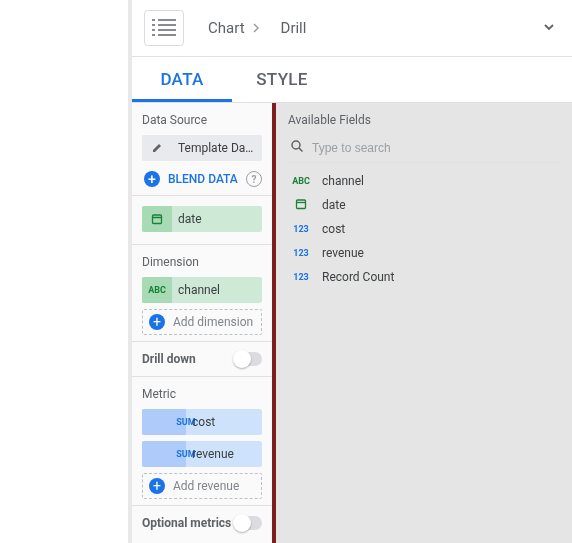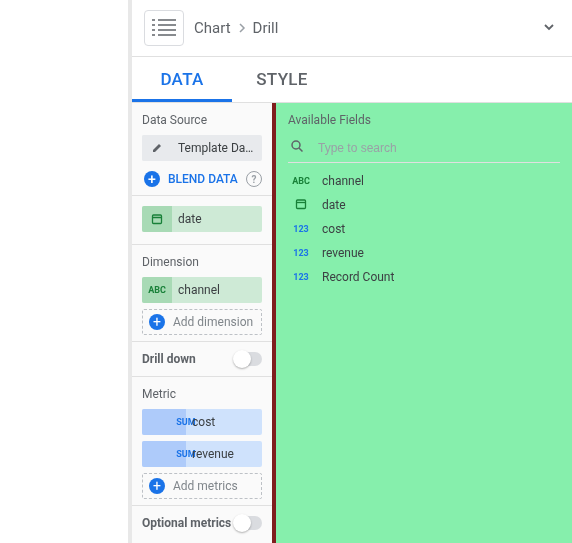--- a/index.html
+++ b/index.html
@@ -44,21 +44,21 @@
   }
   .chart-type-icon svg { display:block; }
   .breadcrumb {
     display: flex;
     align-items: center;
     gap: 6px;
     font-size: 15px;
     color: #5f6368;
     flex: 1;
   }
-  .breadcrumb .crumb { color: #5f6368; }
+  .breadcrumb .crumb { color: #5f6368; margin-left: 14px; }
   .breadcrumb .sep svg { display:block; }
   .expand-toggle { color:#5f6368; cursor:pointer; }
   .divider-h { height:1px; background:#e0e0e0; margin: 0; }
   .tabs {
     display: flex;
     border-bottom: 1px solid #e0e0e0;
   }
   .tab {
     flex: none;
     padding: 12px 0 10px;
@@ -82,21 +82,21 @@
   .col-left {
     width: 144px;
     border-right: 4px solid #7f1d1d;
     overflow-y: auto;
     padding-bottom: 8px;
     background:#fafafa;
   }
   .col-right {
     flex: 1;
     padding: 10px 12px;
-    background:#86efac;
+    background:#e5e5e5;
   }
   .section {
     padding: 10px 10px 6px;
     border-bottom: 1px solid #e0e0e0;
   }
   .section:last-child { border-bottom:none; }
   .section-title {
     font-size: 12px;
     color: #5f6368;
     margin-bottom: 8px;
@@ -182,21 +182,21 @@
   .switch .knob {
     position:absolute; top:-2px; left:-1px;
     width:18px; height:18px; border-radius:50%;
     background:#fff;
     box-shadow:0 1px 2px rgba(0,0,0,0.3);
   }
   .af-title {
     font-size:12px; color:#5f6368; margin-bottom:8px;
   }
   .search-row {
-    display:flex; align-items:center; gap:14px;
+    display:flex; align-items:center; gap:8px;
     border-bottom:1px solid #e0e0e0;
     padding:4px 2px 6px;
     margin-bottom:6px;
   }
   .search-row input {
     border:none; outline:none; background:transparent;
     font-size:12px; color:#3c4043; flex:1;
   }
   .search-row input::placeholder { color:#9aa0a6; }
   .search-row .sicon { color:#5f6368; }
@@ -312,21 +312,21 @@
           <div class="chip metric">
             <div class="badge">SUM</div>
             <div class="label">cost</div>
           </div>
           <div class="chip metric">
             <div class="badge">SUM</div>
             <div class="label">revenue</div>
           </div>
           <div class="add-slot">
             <div class="plus-circle">+</div>
-            <span>Add metrics</span>
+            <span>Add revenue</span>
           </div>
         </div>
 
         <div class="toggle-row">
           <div class="tlabel">Optional metrics</div>
           <div class="switch">
               <div class="knob"></div>
             </div>
         </div>
 

